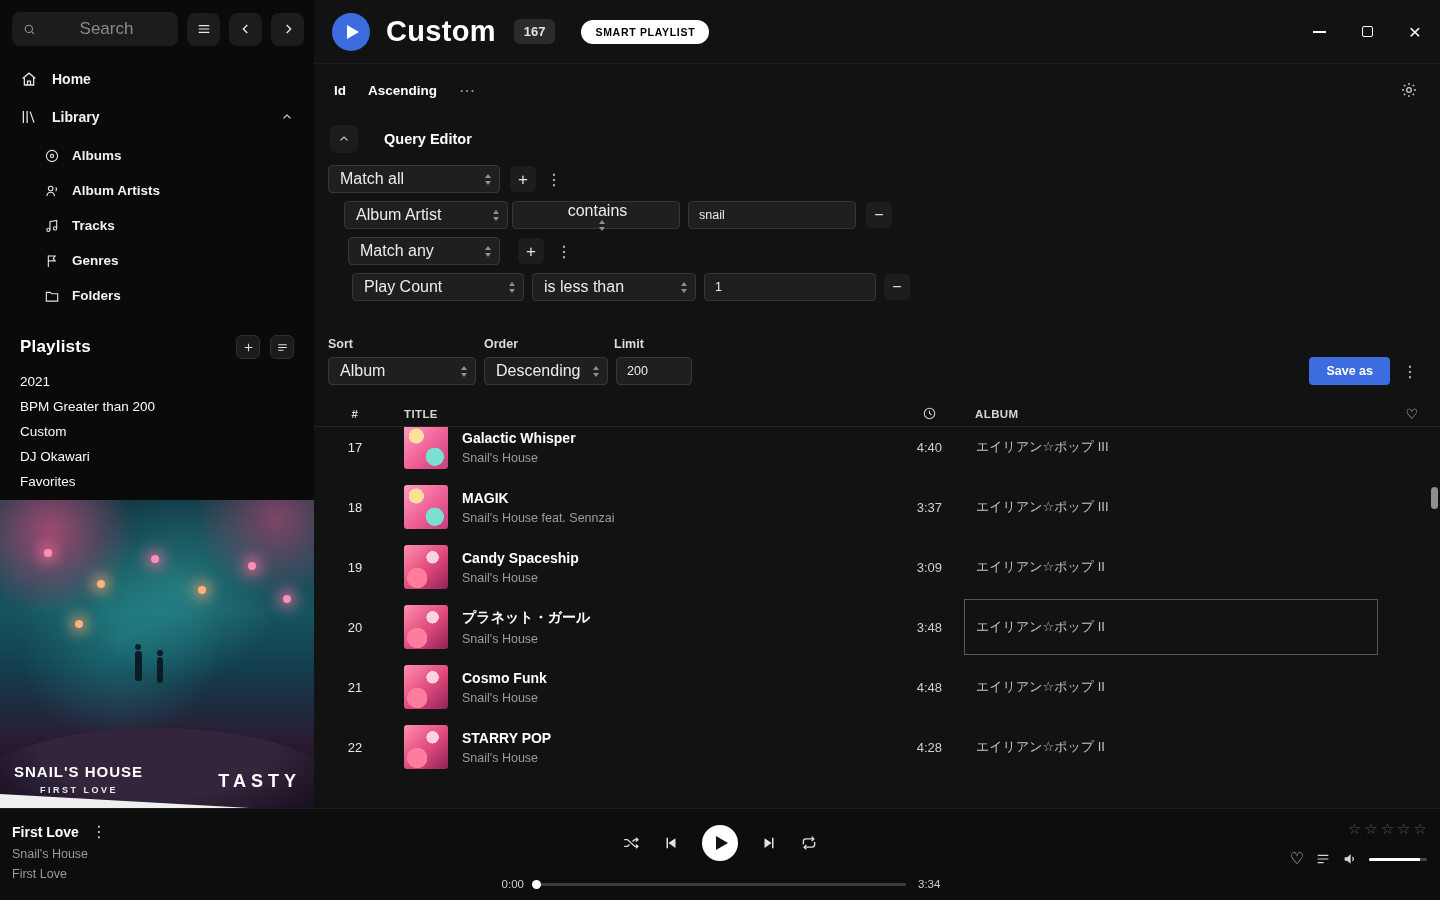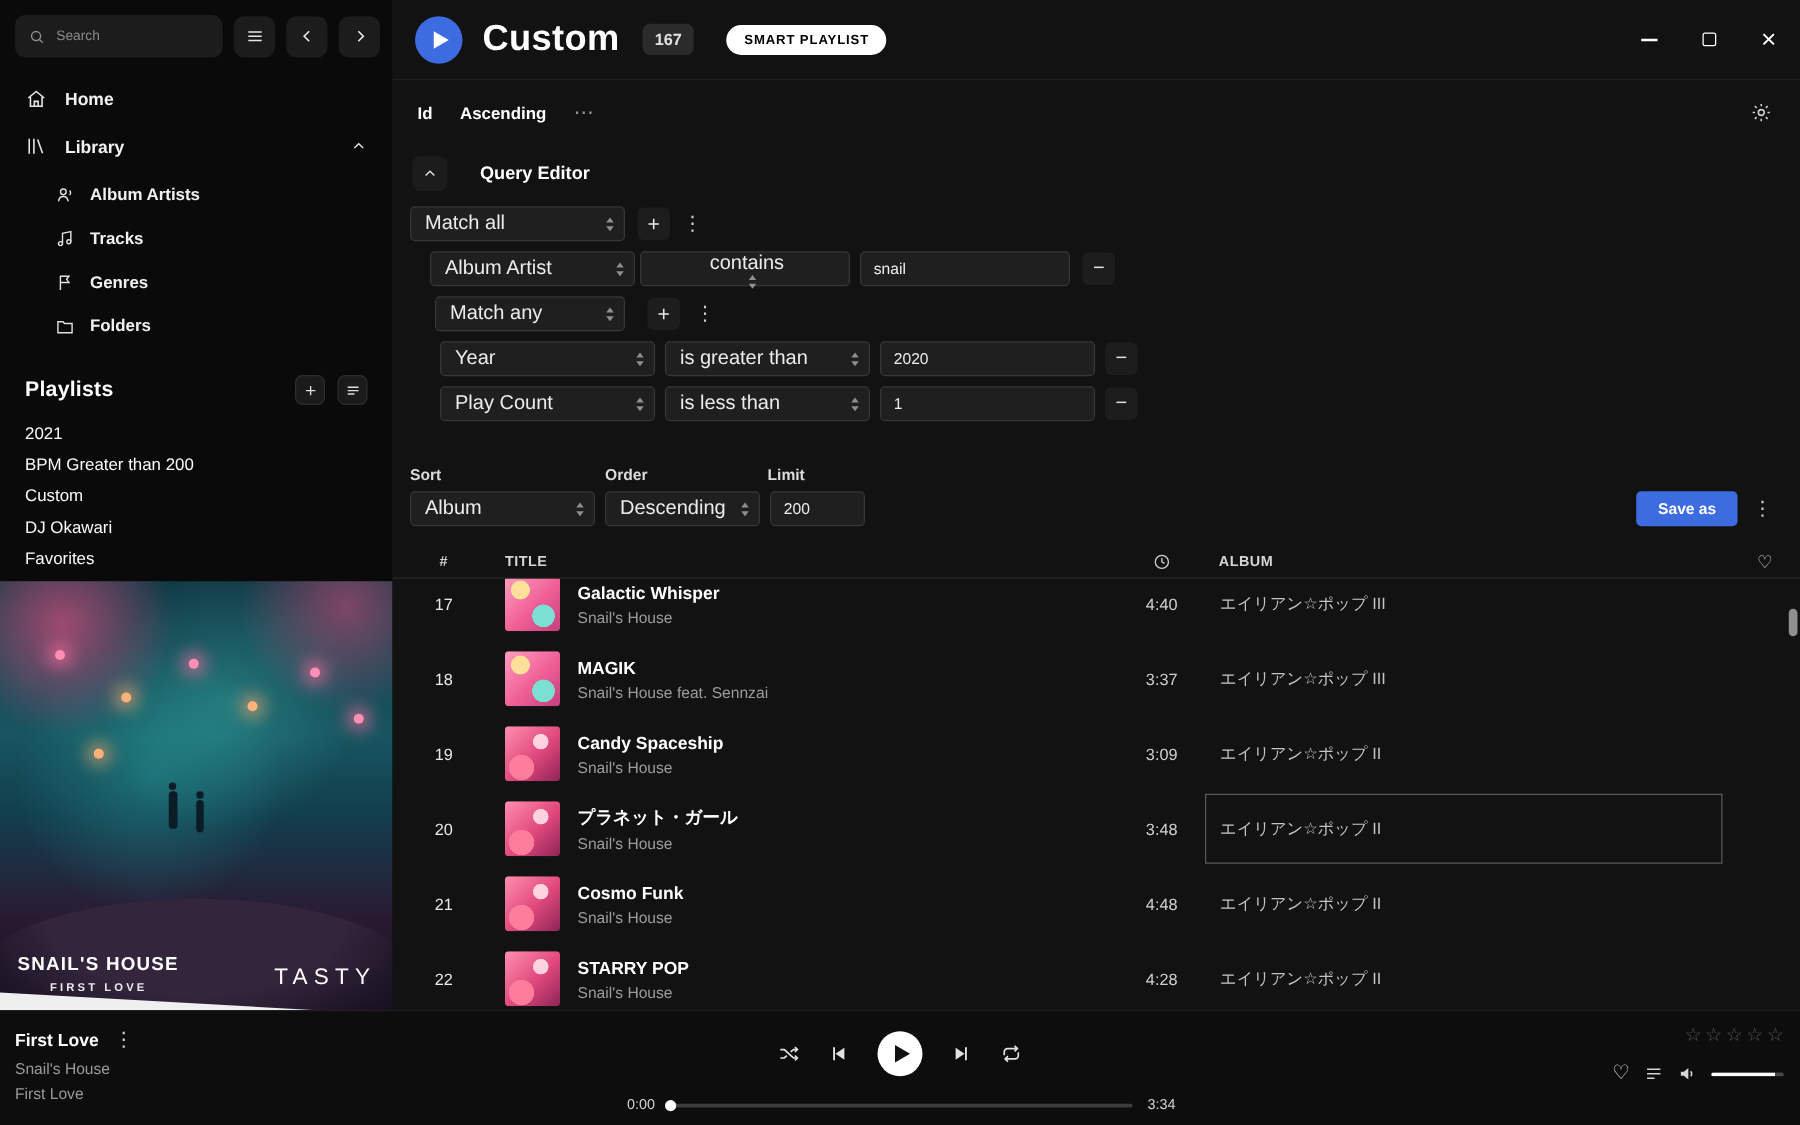--- a/index.html
+++ b/index.html
@@ -9,21 +9,21 @@
   svg{display:block;}
   button{font-family:inherit;cursor:default;text-align:center;}
   .app{display:flex;flex-direction:column;height:100%;}
   .main-row{display:flex;flex:1;min-height:0;}
 
   
   .sidebar{width:314px;flex:none;background:#0a0a0a;display:flex;flex-direction:column;padding-top:12px;}
   .side-top{display:flex;align-items:center;gap:9px;padding:0 12px;}
   .search-box{flex:0 0 166px;height:34px;background:#1c1c1c;border-radius:8px;display:flex;align-items:center;gap:8px;padding:0 10px;color:#8f8f8f;}
   .search-box svg{width:15px;height:15px;flex:none;}
-  .search-box input{background:none;border:none;outline:none;color:#ddd;font-size:11px;width:100%;font-family:inherit;}
+  .search-box input{background:none;border:none;outline:none;color:#ddd;font-size:17px;width:100%;font-family:inherit;text-align:center;}
   .search-box input::placeholder{color:#8a8a8a;}
   .icon-btn{width:33px;height:33px;flex:none;background:#1c1c1c;border:none;border-radius:8px;color:#e8e8e8;display:flex;align-items:center;justify-content:center;}
   .icon-btn svg{width:16px;height:16px;}
 
   .side-nav{margin-top:14px;}
   .nav-item{display:flex;align-items:center;gap:14px;height:38px;padding:0 20px;font-size:14px;font-weight:700;color:#f2f2f2;}
   .nav-item svg{width:18px;height:18px;color:#e6e6e6;}
   .lib-chev{margin-left:auto;color:#cfcfcf;}
   .lib-chev svg{width:14px;height:14px;}
   #lib-list{list-style:none;margin-top:2px;}
@@ -47,21 +47,21 @@
   .lantern{position:absolute;width:8px;height:8px;border-radius:50%;background:#ff8fb4;box-shadow:0 0 14px 5px rgba(255,110,160,.75);}
   .lantern.orange{background:#ffb37a;box-shadow:0 0 14px 5px rgba(255,170,110,.7);}
   .rock{position:absolute;bottom:-8%;left:-10%;width:120%;height:34%;background:radial-gradient(ellipse at 50% 10%, #32253c 0 45%, #1a1122 75%, #120a16 100%);border-radius:55% 55% 0 0 / 70% 70% 0 0;}
   .fig{position:absolute;background:#0c1c26;border-radius:3px;}
   .fig::before{content:"";position:absolute;top:-7px;left:0;width:6px;height:6px;border-radius:50%;background:#0c1c26;}
   .fig.f1{left:43%;top:49%;width:7px;height:30px;}
   .fig.f2{left:50%;top:51%;width:6px;height:26px;}
   .wedge{position:absolute;bottom:0;left:0;width:0;height:0;border-bottom:14px solid #efefef;border-right:250px solid transparent;}
   .art-line1{position:absolute;left:14px;bottom:28px;font-size:15px;font-weight:800;letter-spacing:1px;color:#fff;}
   .art-line2{position:absolute;left:40px;bottom:13px;font-size:9px;font-weight:700;letter-spacing:2.5px;color:#e9e9e9;}
-  .art-brand{position:absolute;right:13px;bottom:16px;font-size:18px;font-weight:400;letter-spacing:5px;color:#fff;}
+  .art-brand{position:absolute;right:13px;bottom:16px;font-size:18px;font-weight:700;letter-spacing:5px;color:#fff;}
 
   
   .content{flex:1;min-width:0;display:flex;flex-direction:column;background:#121212;position:relative;overflow:hidden;}
   .page-header{height:64px;flex:none;display:flex;align-items:center;padding-left:18px;border-bottom:1px solid #1d1d1d;position:relative;}
   .play-circle{width:38px;height:38px;border-radius:50%;background:var(--accent);border:none;display:flex;align-items:center;justify-content:center;flex:none;}
   .play-circle::after{content:"";width:0;height:0;border-left:12px solid #fff;border-top:7px solid transparent;border-bottom:7px solid transparent;margin-left:3px;}
   .page-title{font-size:29px;font-weight:800;margin-left:16px;letter-spacing:.3px;}
   .count-badge{margin-left:18px;background:#2b2b2b;border-radius:6px;padding:5px 10px;font-size:13px;font-weight:700;color:#e2e2e2;}
   .smart-pill{margin-left:26px;background:#fff;color:#000;border-radius:20px;padding:6px 14px;font-size:10.5px;font-weight:800;letter-spacing:.7px;}
   .win-controls{position:absolute;right:14px;top:0;height:100%;display:flex;align-items:center;gap:26px;}
@@ -214,20 +214,29 @@
           <span class="lib-chev">
               <svg viewBox="0 0 24 24" fill="none" stroke="currentColor" stroke-width="2">
                 <path d="m6 14.5 6-6 6 6"></path>
               </svg>
             </span>
         </div>
         <ul id="lib-list">
             <li class="lib-item">
     <span class="icon-slot">
                 <svg viewBox="0 0 24 24" fill="none" stroke="currentColor" stroke-width="1.7">
+                  <circle cx="12" cy="12" r="8.4"></circle>
+                  <circle cx="12" cy="12" r="2.4"></circle>
+                </svg>
+              </span>
+    <span>Albums</span>
+  </li>
+            <li class="lib-item">
+    <span class="icon-slot">
+                <svg viewBox="0 0 24 24" fill="none" stroke="currentColor" stroke-width="1.7">
                   <circle cx="10" cy="8.2" r="3.4"></circle>
                   <path d="M4.2 19.6c.6-3.8 2.9-5.8 5.8-5.8s5.2 2 5.8 5.8"></path>
                   <path d="M17.5 6.5c1.6 1.5 1.6 4 0 5.5"></path>
                 </svg>
               </span>
     <span>Album Artists</span>
   </li>
             <li class="lib-item">
     <span class="icon-slot">
                 <svg viewBox="0 0 24 24" fill="none" stroke="currentColor" stroke-width="1.7">
@@ -389,38 +398,20 @@
           <span>Match any</span>
           <span class="ud">
               <i class="up"></i>
               <i class="dn"></i>
             </span>
         </div>
         <button class="sqbtn plus ml18"></button>
         <button class="dots-v ml12"></button>
       </div>
 
-      <div class="qe-row lvl3">
-        <div class="select w172">
-          <span>Year</span>
-          <span class="ud">
-              <i class="up"></i>
-              <i class="dn"></i>
-            </span>
-        </div>
-        <div class="select w164 ml8">
-          <span>is greater than</span>
-          <span class="ud">
-              <i class="up"></i>
-              <i class="dn"></i>
-            </span>
-        </div>
-        <input class="tbox w172 ml8" value="2020" style="">
-        <button class="sqbtn minus ml8"></button>
-      </div>
 
       <div class="qe-row lvl3">
         <div class="select w172">
           <span>Play Count</span>
           <span class="ud">
               <i class="up"></i>
               <i class="dn"></i>
             </span>
         </div>
         <div class="select w164 ml8">

